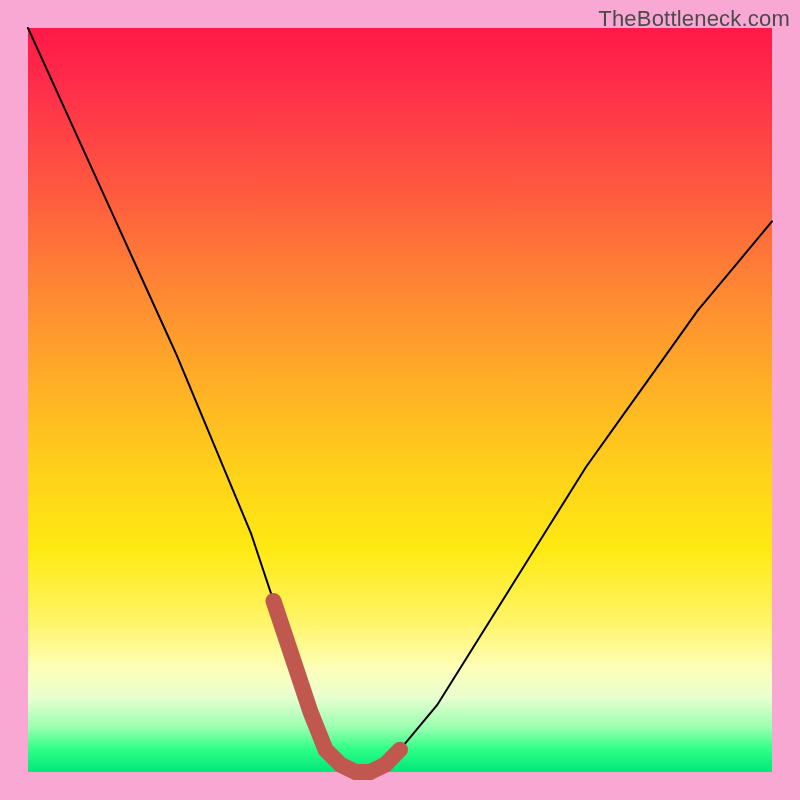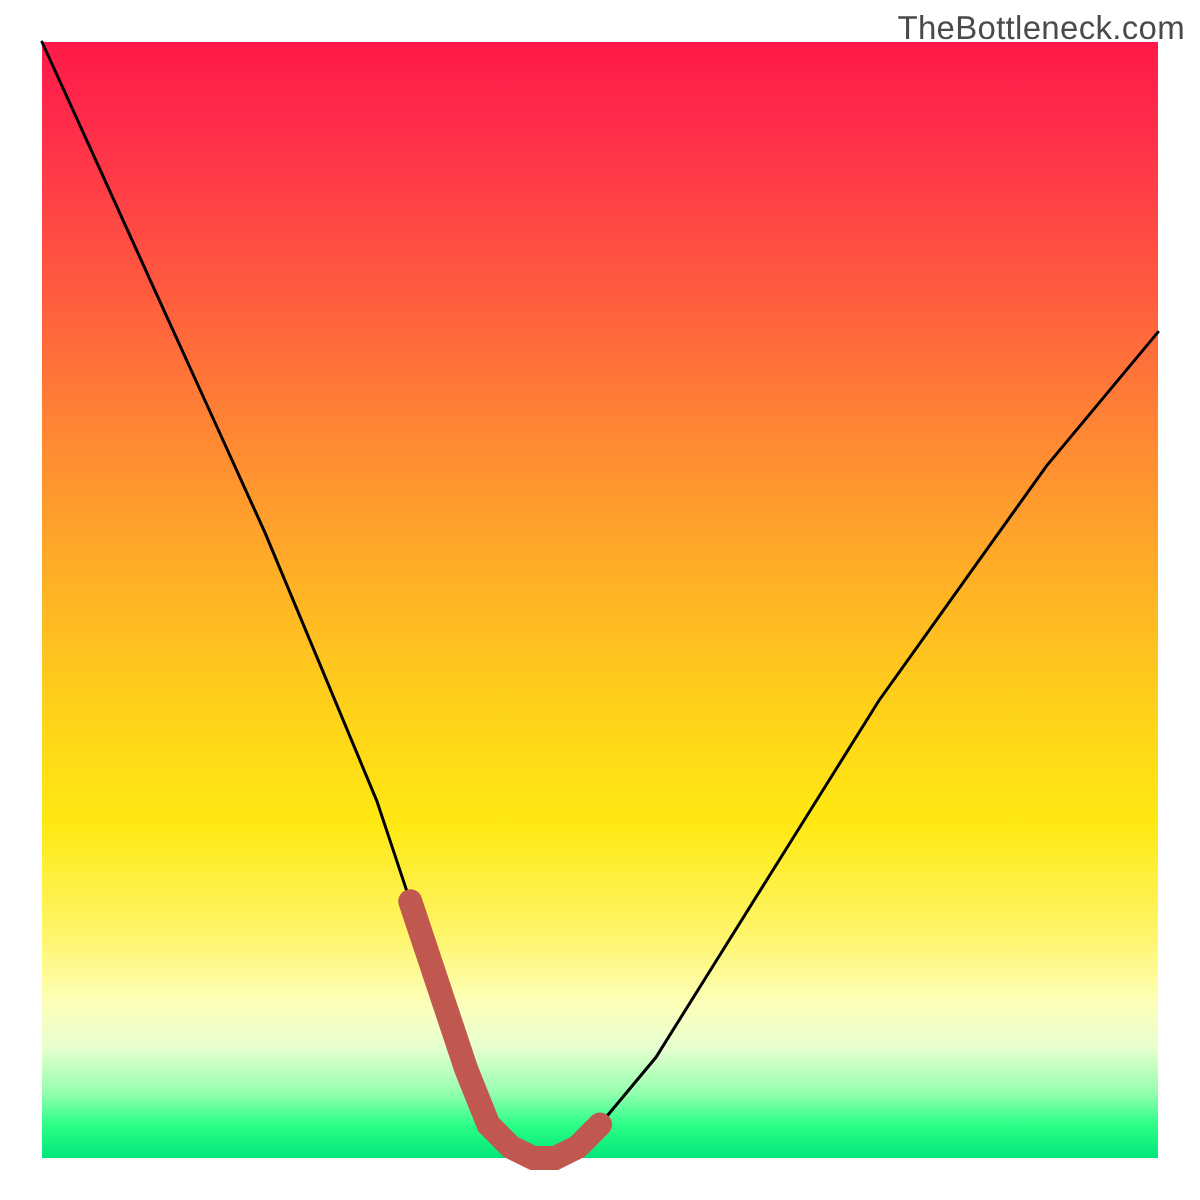--- a/index.html
+++ b/index.html
@@ -10,21 +10,21 @@
     background: #000;
     overflow: hidden;
     font-family: Arial, Helvetica, sans-serif;
   }
   .frame {
     position: absolute;
     left: 0;
     top: 0;
     width: 800px;
     height: 800px;
-    background: #ffffff;
+    background: #f9a8d4;
   }
   .plot {
     position: absolute;
     left: 28px;
     top: 28px;
     width: 744px;
     height: 744px;
     
     background: linear-gradient(
       to bottom,

